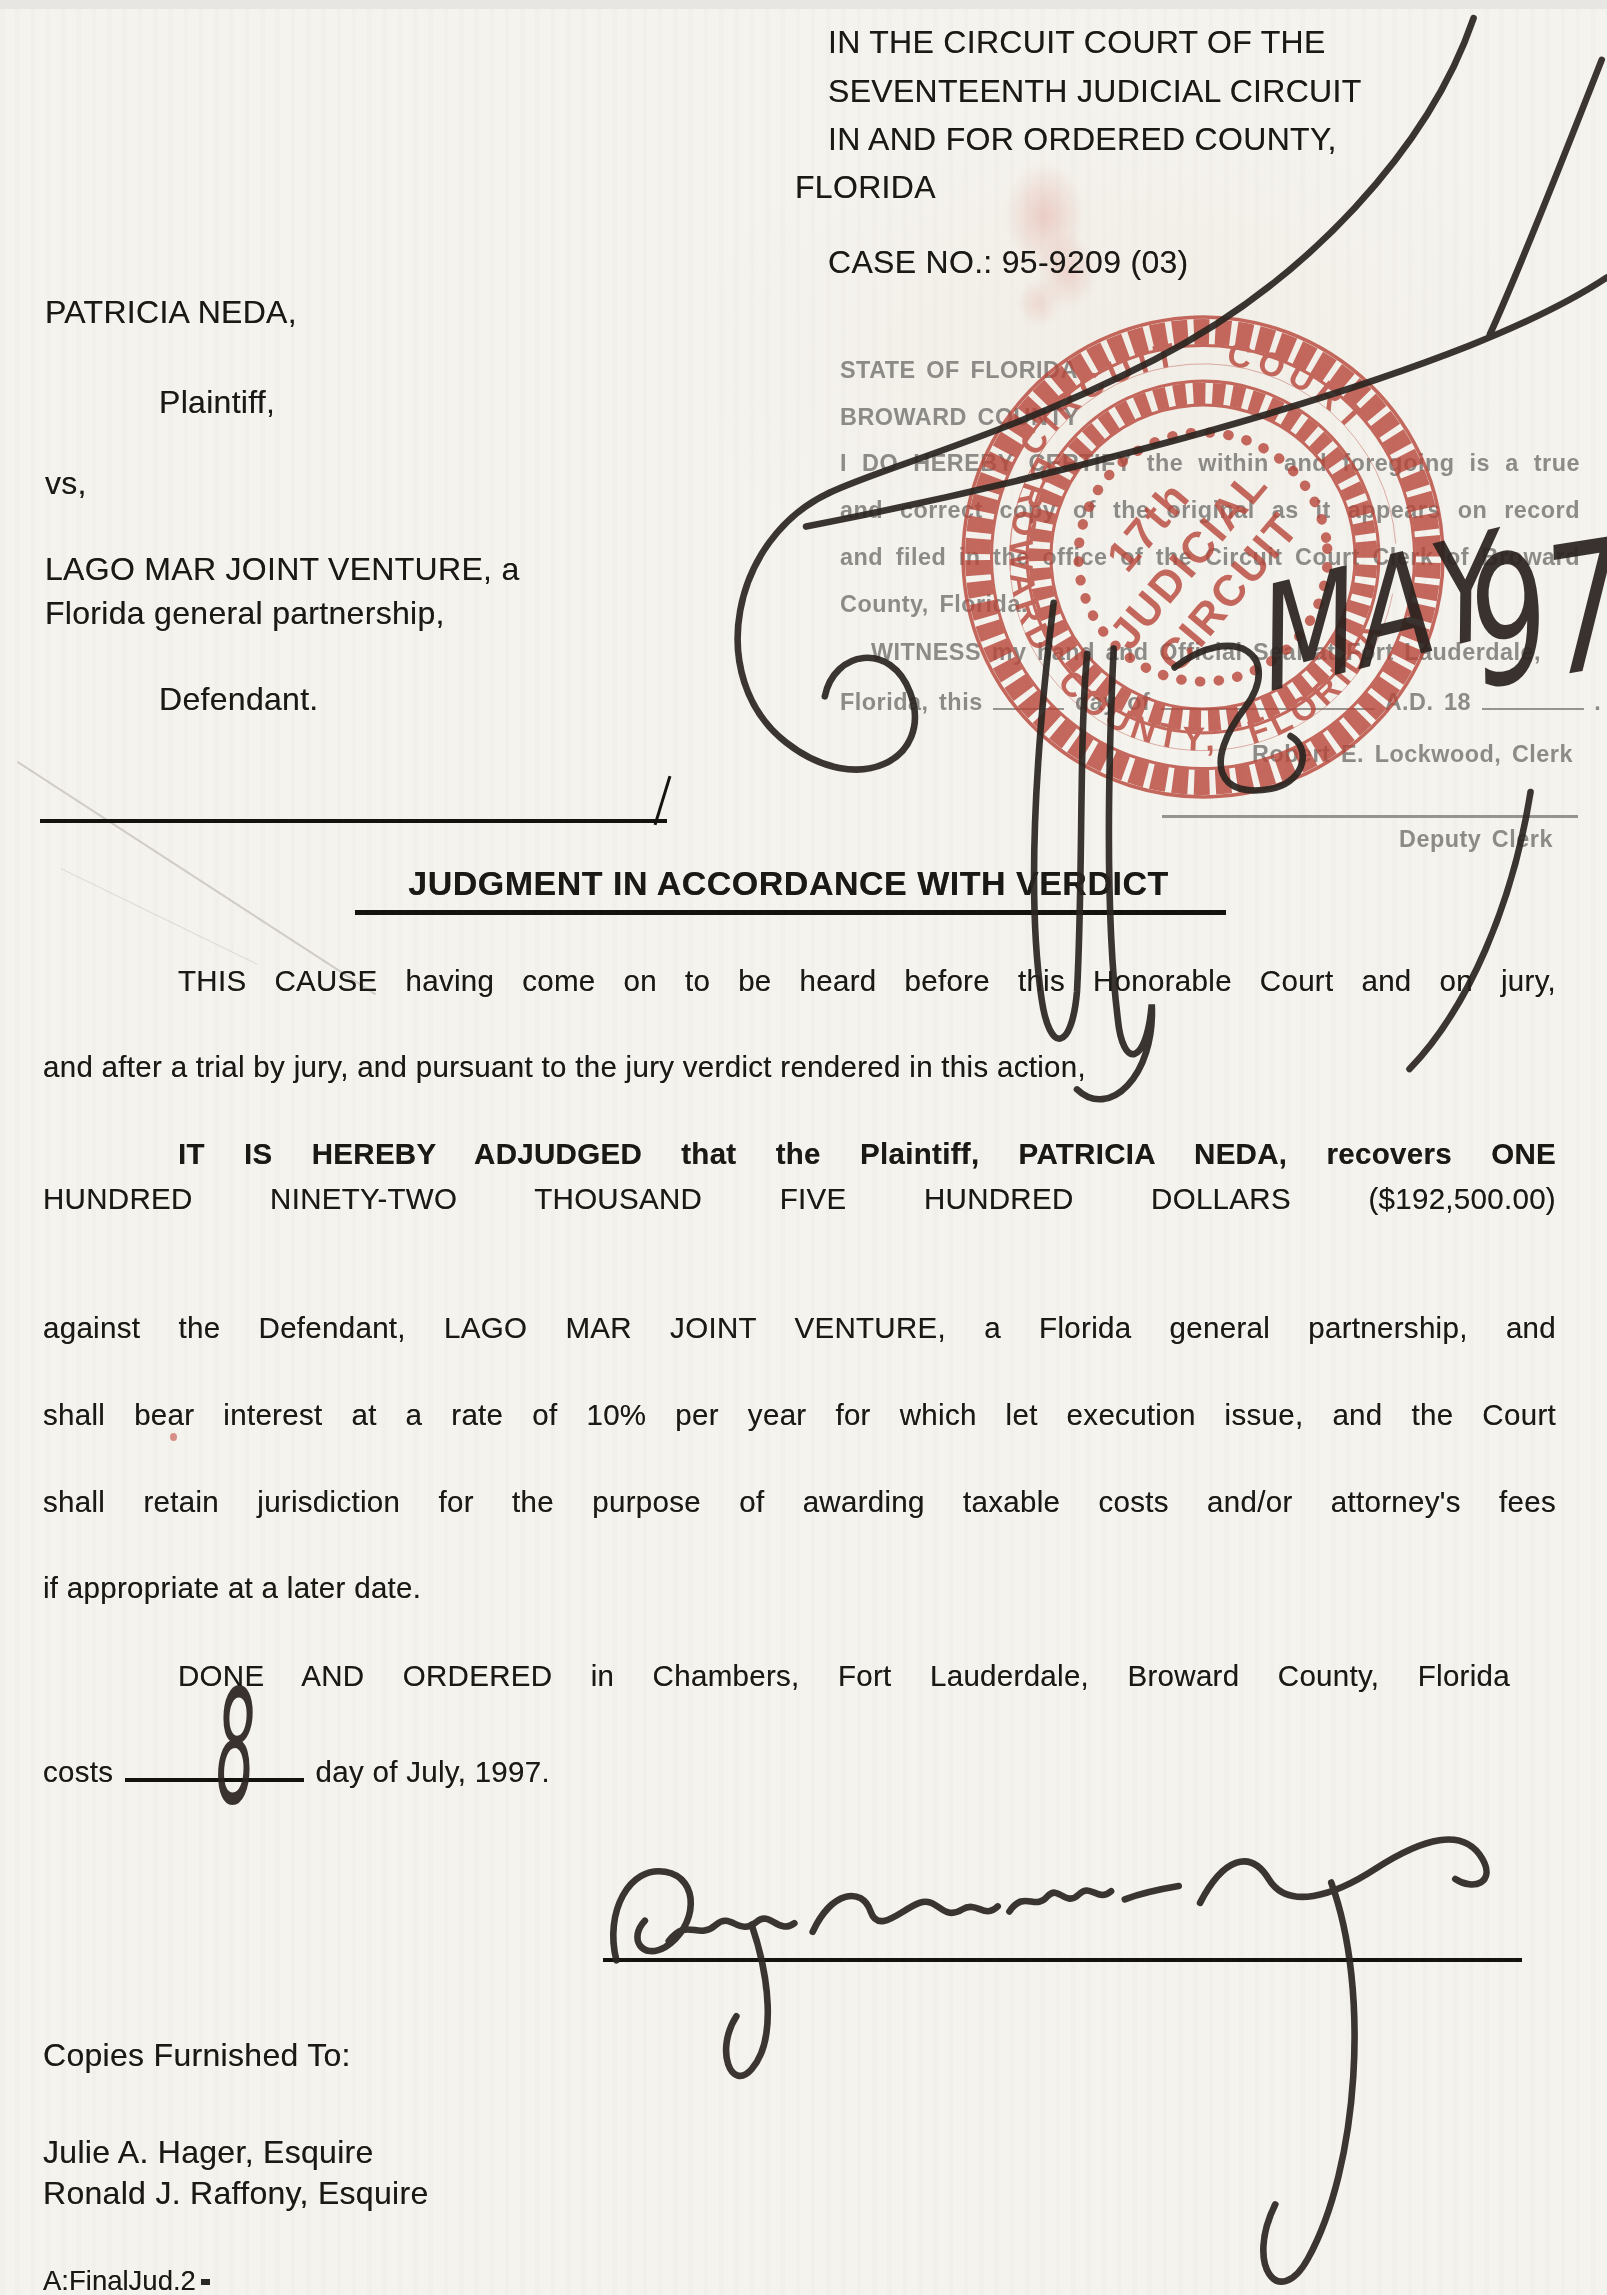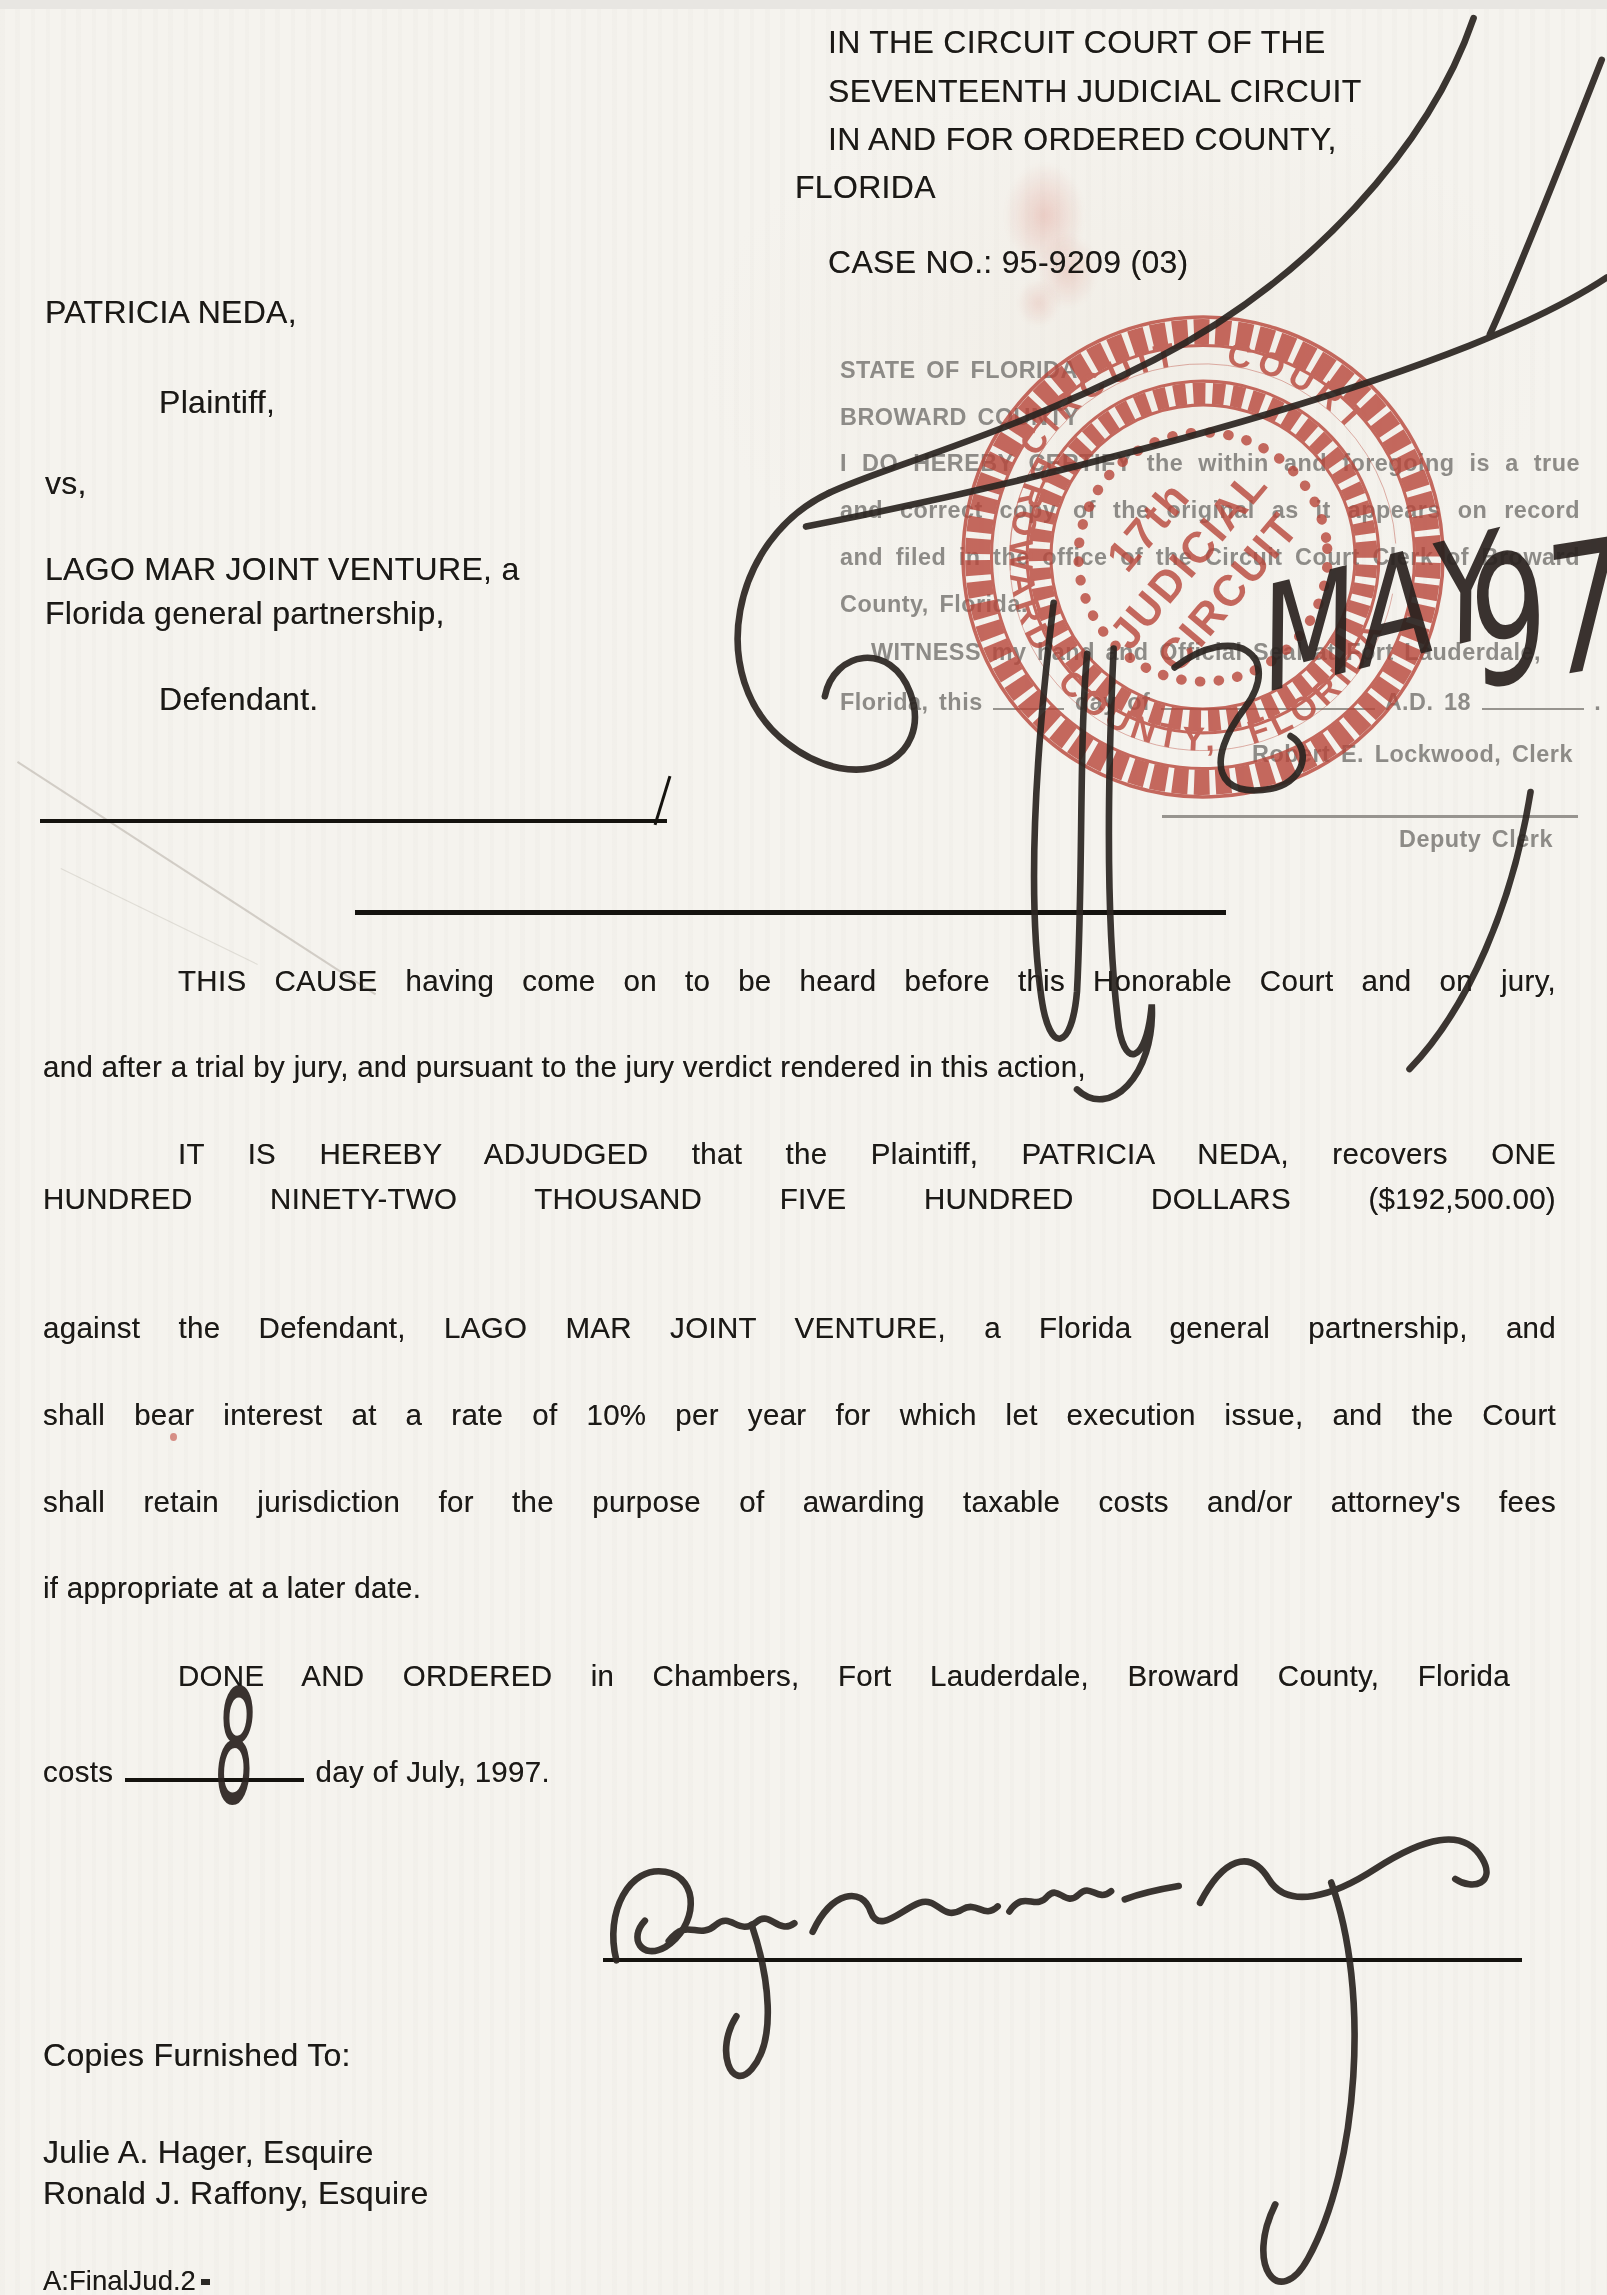--- a/index.html
+++ b/index.html
@@ -99,26 +99,27 @@
         <textPath href="#arcBottom" startOffset="2%">BROWARD COUNTY, FLORIDA</textPath>
       </text>
       <g transform="translate(468,498) rotate(-46)" fill="#b8463a" stroke="none" font-family="Liberation Sans, sans-serif" font-weight="bold" text-anchor="middle">
         <text y="-96" font-size="86" letter-spacing="6">17th</text>
         <text y="6" font-size="86" letter-spacing="4">JUDICIAL</text>
         <text y="108" font-size="86" letter-spacing="4">CIRCUIT</text>
       </g>
     </g>
   </svg>
 
+  <div class="abs doc-title" style="left:336px;top:855px;width:905px;">JUDGMENT IN ACCORDANCE WITH VERDICT</div>
   <div class="abs rule" style="left:355px;top:901px;width:871px;height:4.6px;"></div>
 
   <section>
     <div class="abs print just" style="left:178px;top:955px;width:1378px;">THIS CAUSE having come on to be heard before this Honorable Court and on jury,</div>
     <div class="abs print" style="left:43px;top:1041px;">and after a trial by jury, and pursuant to the jury verdict rendered in this action,</div>
-    <div class="abs print just" style="left:178px;top:1128px;width:1378px;">IT IS HEREBY ADJUDGED that the Plaintiff, PATRICIA NEDA, recovers ONE</div>
+    <div class="abs print just" style="left:178px;top:1128px;width:1378px;font-weight:bold;">IT IS HEREBY ADJUDGED that the Plaintiff, PATRICIA NEDA, recovers ONE</div>
     <div class="abs print just" style="left:43px;top:1173px;width:1513px;">HUNDRED NINETY-TWO THOUSAND FIVE HUNDRED DOLLARS ($192,500.00)</div>
     <div class="abs print just" style="left:43px;top:1302px;width:1513px;">against the Defendant, LAGO MAR JOINT VENTURE, a Florida general partnership, and</div>
     <div class="abs print just" style="left:43px;top:1389px;width:1513px;">shall bear interest at a rate of 10% per year for which let execution issue, and the Court</div>
     <div class="abs print just" style="left:43px;top:1476px;width:1513px;">shall retain jurisdiction for the purpose of awarding taxable costs and/or attorney's fees</div>
     <div class="abs print" style="left:43px;top:1562px;">if appropriate at a later date.</div>
     <div class="abs print just" style="left:178px;top:1650px;width:1332px;">DONE AND ORDERED in Chambers, Fort Lauderdale, Broward County, Florida</div>
     <div class="abs print" style="left:43px;top:1739px;">
       <span>costs</span>
       <span class="blankline" style="width:179px;margin:0 3.1px;"></span>
       <span>day of July, 1997.</span>

